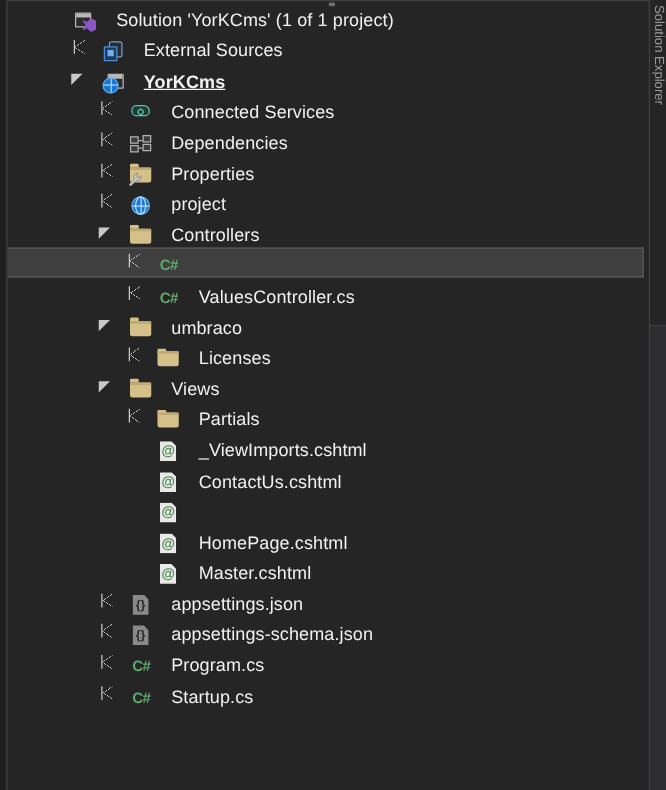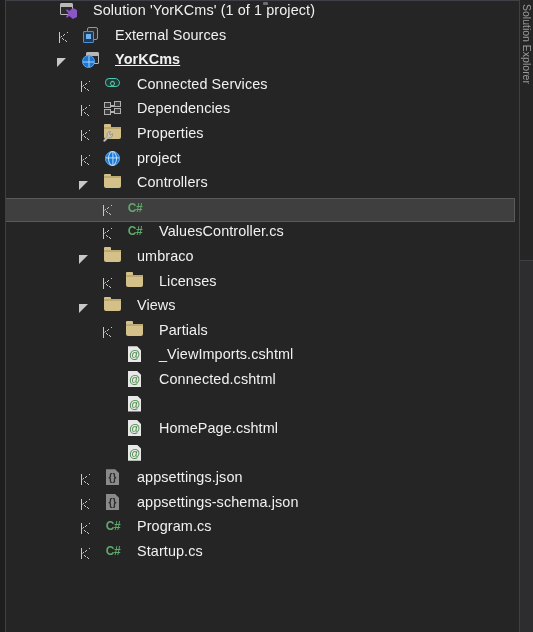--- a/index.html
+++ b/index.html
@@ -81,21 +81,21 @@
     position: absolute;
     left: 6px; top: 1px;
     width: 513px;
     height: 630px;
     overflow: hidden;
   }
   .row {
     position: relative;
     height: 24.6px;
     display: flex;
-    align-items: flex-start;
+    align-items: flex-end;
     box-sizing: border-box;
     white-space: nowrap;
     gap: 9px;
   }
   .row.selected {
     background: #3f3f40;
     border-top: 1px solid #5a5a5c;
     border-bottom: 1px solid #5a5a5c;
     border-right: 1px solid #5a5a5c;
     margin-right: 4px;
@@ -507,21 +507,21 @@
         </span>
         <span class="label">_ViewImports.cshtml</span>
       </div>
       <div class="row">
         <span class="indent" style="flex: 0 0 82px;"></span>
         <span class="expander"></span>
         <span class="icon ic-cshtml">
           <span class="pg"></span>
           <span class="at">@</span>
         </span>
-        <span class="label">Connected.cshtml</span>
+        <span class="label">ContactUs.cshtml</span>
       </div>
       <div class="row">
         <span class="indent" style="flex: 0 0 82px;"></span>
         <span class="expander"></span>
         <span class="icon ic-cshtml">
           <span class="pg"></span>
           <span class="at">@</span>
         </span>
       </div>
       <div class="row">
@@ -533,20 +533,21 @@
         </span>
         <span class="label">HomePage.cshtml</span>
       </div>
       <div class="row">
         <span class="indent" style="flex: 0 0 82px;"></span>
         <span class="expander"></span>
         <span class="icon ic-cshtml">
           <span class="pg"></span>
           <span class="at">@</span>
         </span>
+        <span class="label">Master.cshtml</span>
       </div>
       <div class="row">
         <span class="indent" style="flex: 0 0 60px;"></span>
         <span class="expander collapsed"></span>
         <span class="icon ic-json">
           <span class="pg"></span>
           <span class="br">{}</span>
         </span>
         <span class="label">appsettings.json</span>
       </div>

